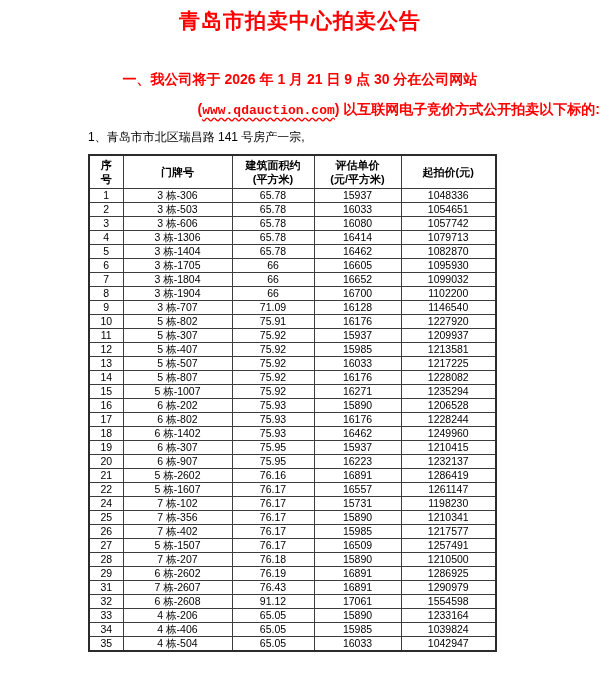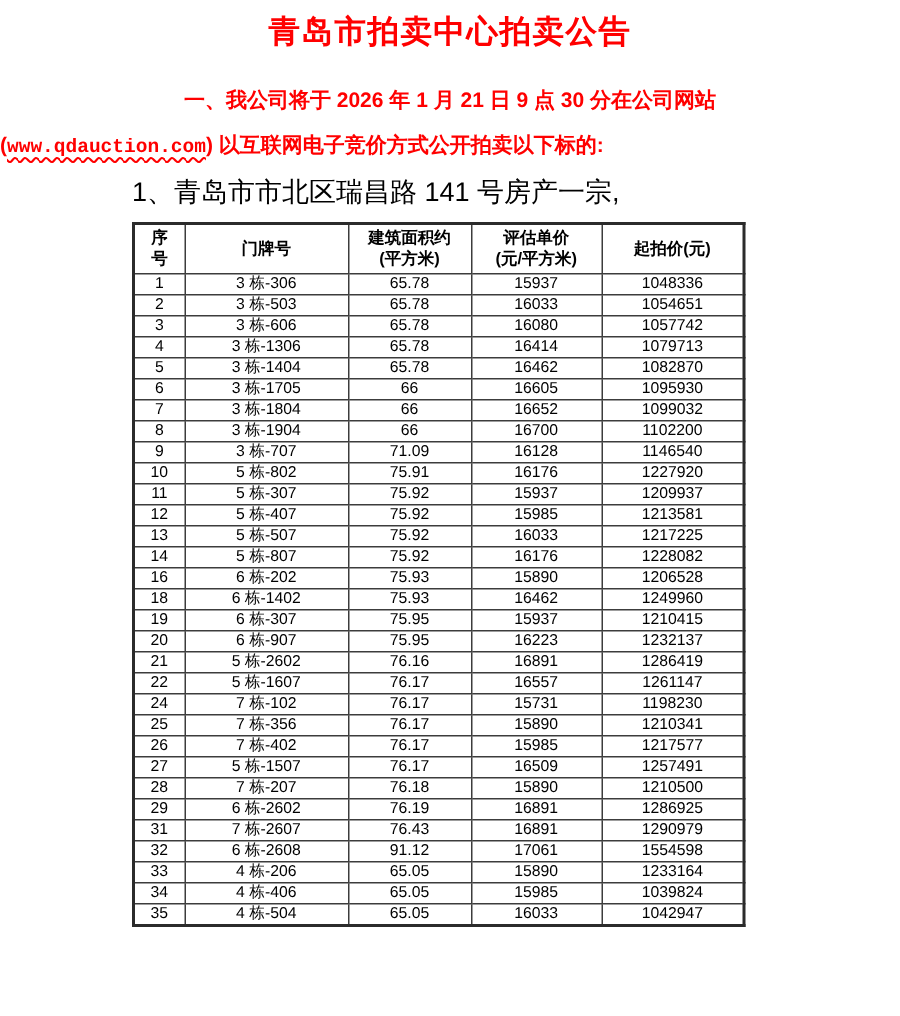--- a/index.html
+++ b/index.html
@@ -18,47 +18,47 @@
   }
   .doc-title {
     padding-top: 7px;
     text-align: center;
     font-size: 21px;
     font-weight: bold;
     color: #ff0000;
     letter-spacing: 1px;
   }
   .announce-line1 {
-    margin-top: 23px;
+    margin-top: 36px;
     text-align: center;
     font-size: 14px;
     font-weight: bold;
     color: #ff0000;
   }
   .announce-line2 {
     margin-top: 12px;
-    text-align: left;
+    text-align: right;
     font-size: 14px;
     font-weight: bold;
     color: #ff0000;
   }
   .website-link {
     color: #ff0000;
     text-decoration: underline;
     text-decoration-style: wavy;
     text-decoration-color: #ff0000;
     text-underline-offset: 3px;
     cursor: pointer;
     font-family: "Liberation Mono", "DejaVu Sans Mono", monospace;
     font-size: 13px;
   }
   .item-line {
     margin-top: 10px;
     margin-left: 88px;
-    font-size: 18px;
+    font-size: 12px;
     color: #000000;
   }
   table.auction-table {
     margin-top: 8px;
     margin-left: 88px;
     width: 407px;
     border-collapse: collapse;
     table-layout: fixed;
     border: 2px solid #2b2b2b;
   }
@@ -216,27 +216,41 @@
           <td>1217225</td>
         </tr>
         <tr>
           <td>14</td>
           <td>5 栋-807</td>
           <td>75.92</td>
           <td>16176</td>
           <td>1228082</td>
         </tr>
         <tr>
+          <td>15</td>
+          <td>5 栋-1007</td>
+          <td>75.92</td>
+          <td>16271</td>
+          <td>1235294</td>
+        </tr>
+        <tr>
           <td>16</td>
           <td>6 栋-202</td>
           <td>75.93</td>
           <td>15890</td>
           <td>1206528</td>
         </tr>
         <tr>
+          <td>17</td>
+          <td>6 栋-802</td>
+          <td>75.93</td>
+          <td>16176</td>
+          <td>1228244</td>
+        </tr>
+        <tr>
           <td>18</td>
           <td>6 栋-1402</td>
           <td>75.93</td>
           <td>16462</td>
           <td>1249960</td>
         </tr>
         <tr>
           <td>19</td>
           <td>6 栋-307</td>
           <td>75.95</td>

